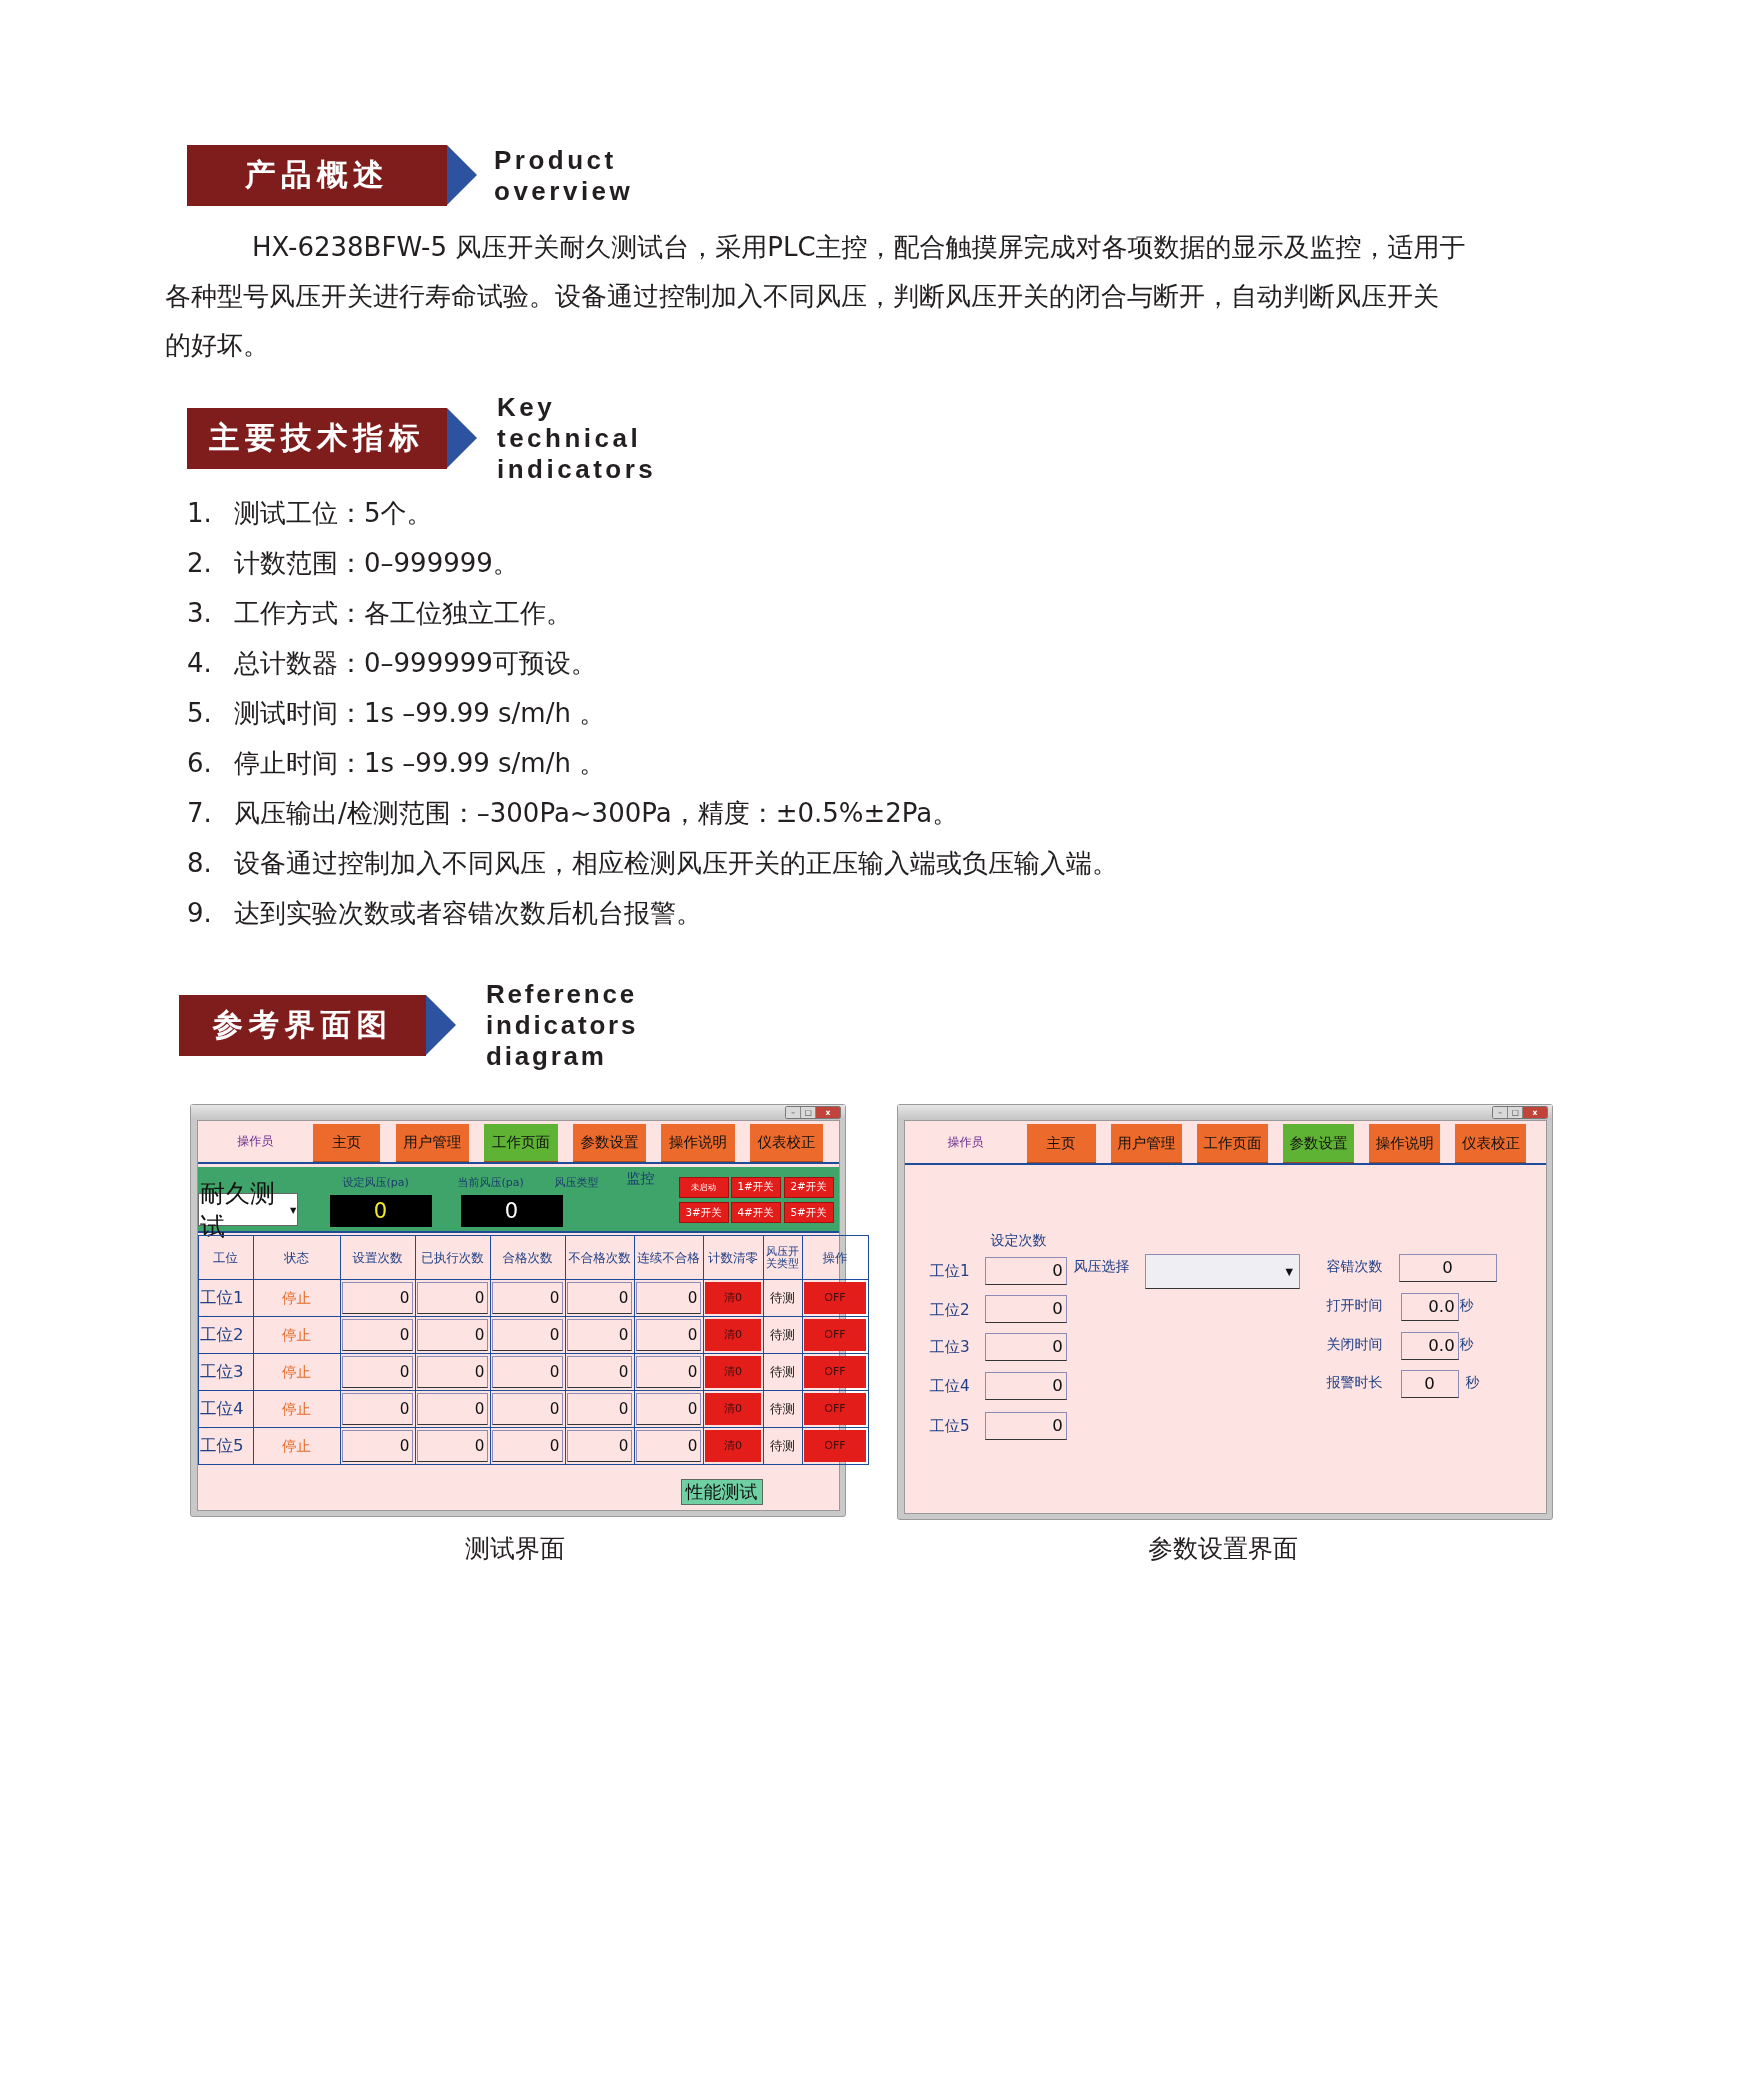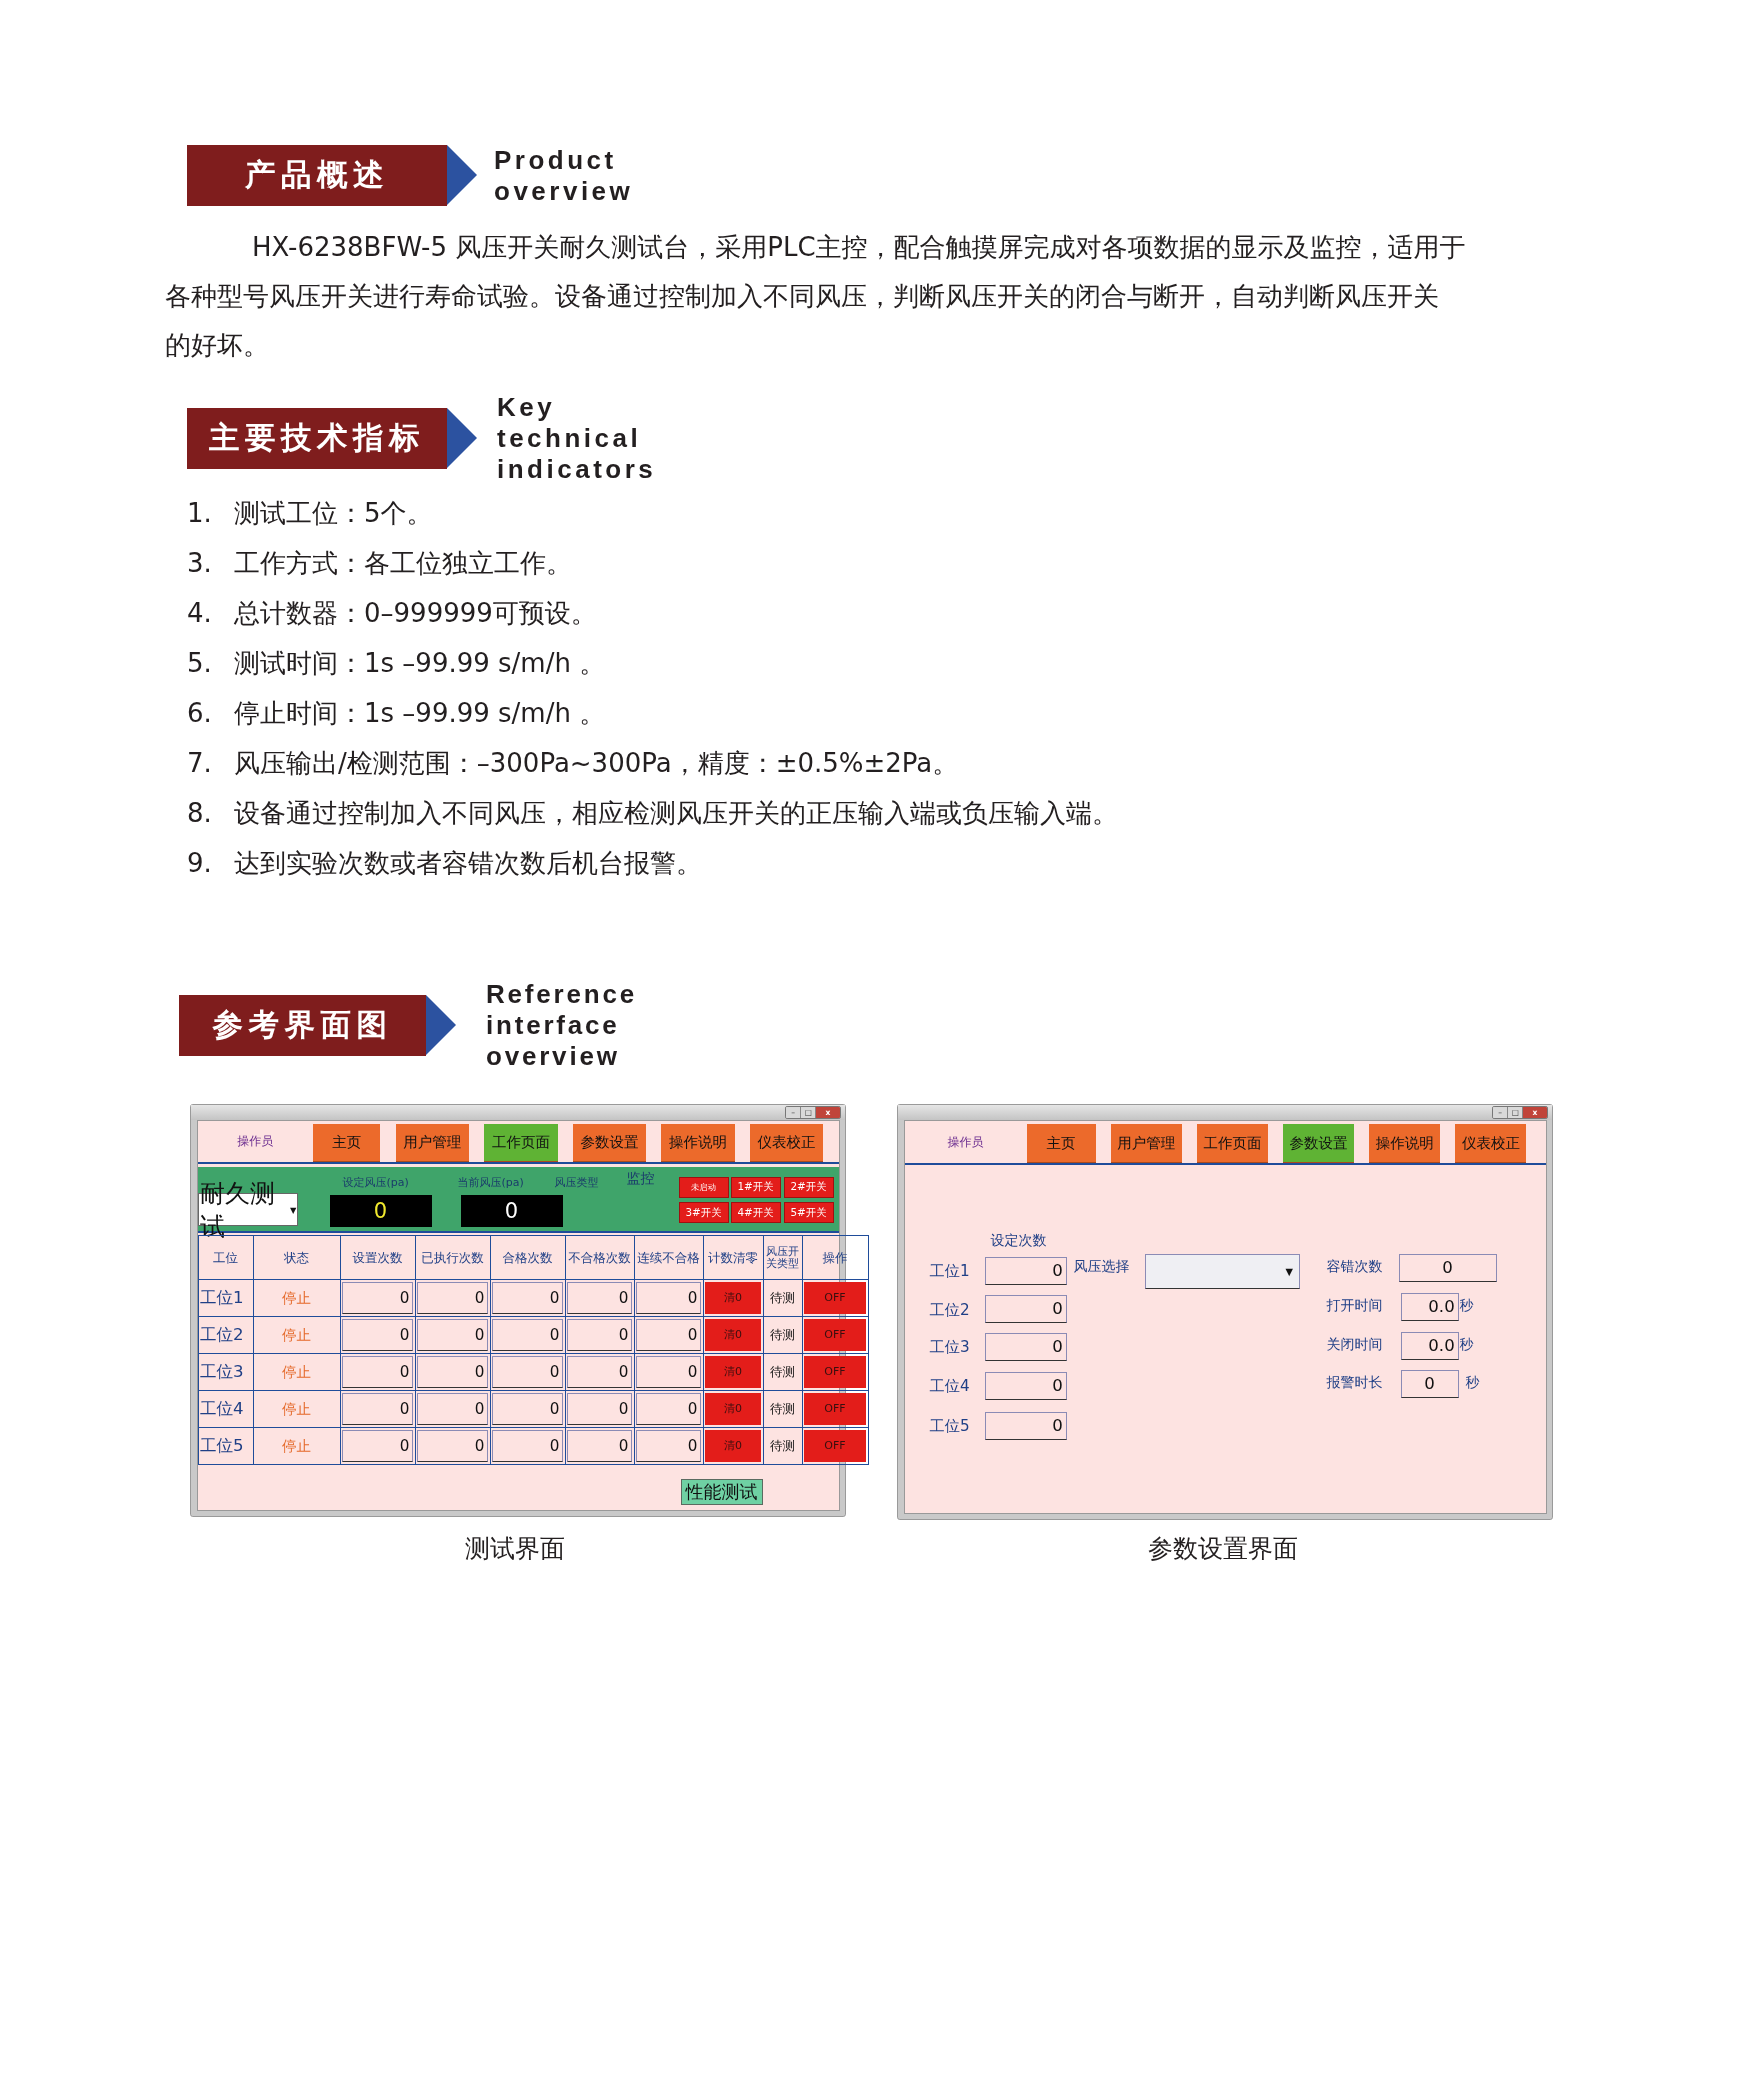--- a/index.html
+++ b/index.html
@@ -90,33 +90,34 @@
 </div>
 
 <div class="banner" style="left:187px; top:408px;">
   <div class="tag" style="width:260px;">主要技术指标</div>
   <div class="arrow" style="left:260px;"></div>
   <div class="en" style="left:310px;">Key technical indicators</div>
 </div>
 
 <ul class="spec-list">
   <li><span class="num">1.</span><span>测试工位：5个。</span></li>
+  <li><span class="num">2.</span><span>计数范围：0–999999。</span></li>
   <li><span class="num">3.</span><span>工作方式：各工位独立工作。</span></li>
   <li><span class="num">4.</span><span>总计数器：0–999999可预设。</span></li>
   <li><span class="num">5.</span><span>测试时间：1s –99.99 s/m/h 。</span></li>
   <li><span class="num">6.</span><span>停止时间：1s –99.99 s/m/h 。</span></li>
   <li><span class="num">7.</span><span>风压输出/检测范围：–300Pa~300Pa，精度：±0.5%±2Pa。</span></li>
   <li><span class="num">8.</span><span>设备通过控制加入不同风压，相应检测风压开关的正压输入端或负压输入端。</span></li>
   <li><span class="num">9.</span><span>达到实验次数或者容错次数后机台报警。</span></li>
 </ul>
 
 <div class="banner" style="left:179px; top:995px;">
   <div class="tag" style="width:247px;">参考界面图</div>
   <div class="arrow" style="left:247px;"></div>
-  <div class="en" style="left:307px; letter-spacing:2.8px;">Reference interface overview</div>
+  <div class="en" style="left:307px; letter-spacing:2.8px;">Reference indicators diagram</div>
 </div>
 
 <div class="win" style="left:190px; top:1104px; width:656px; height:413px;">
   <div class="titlebar">
     <div class="ctrls">
       <span>–</span>
       <span>□</span>
       <span class="close">x</span>
     </div>
   </div>

